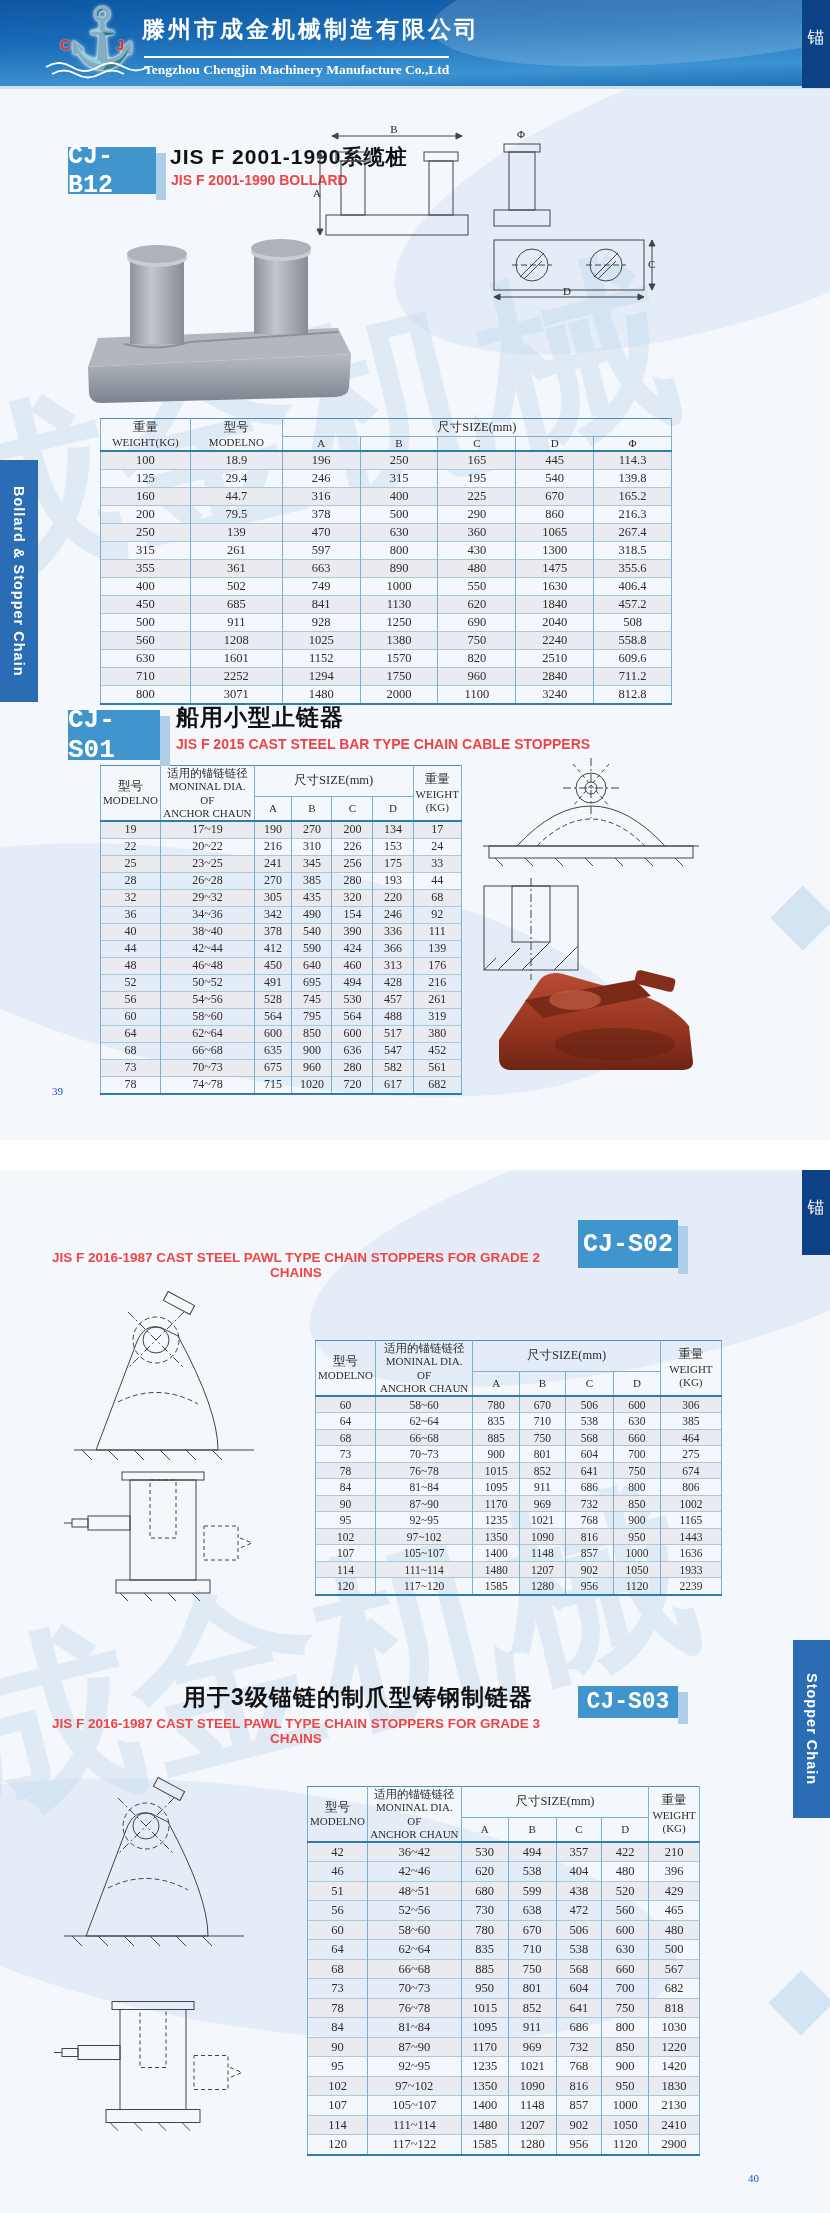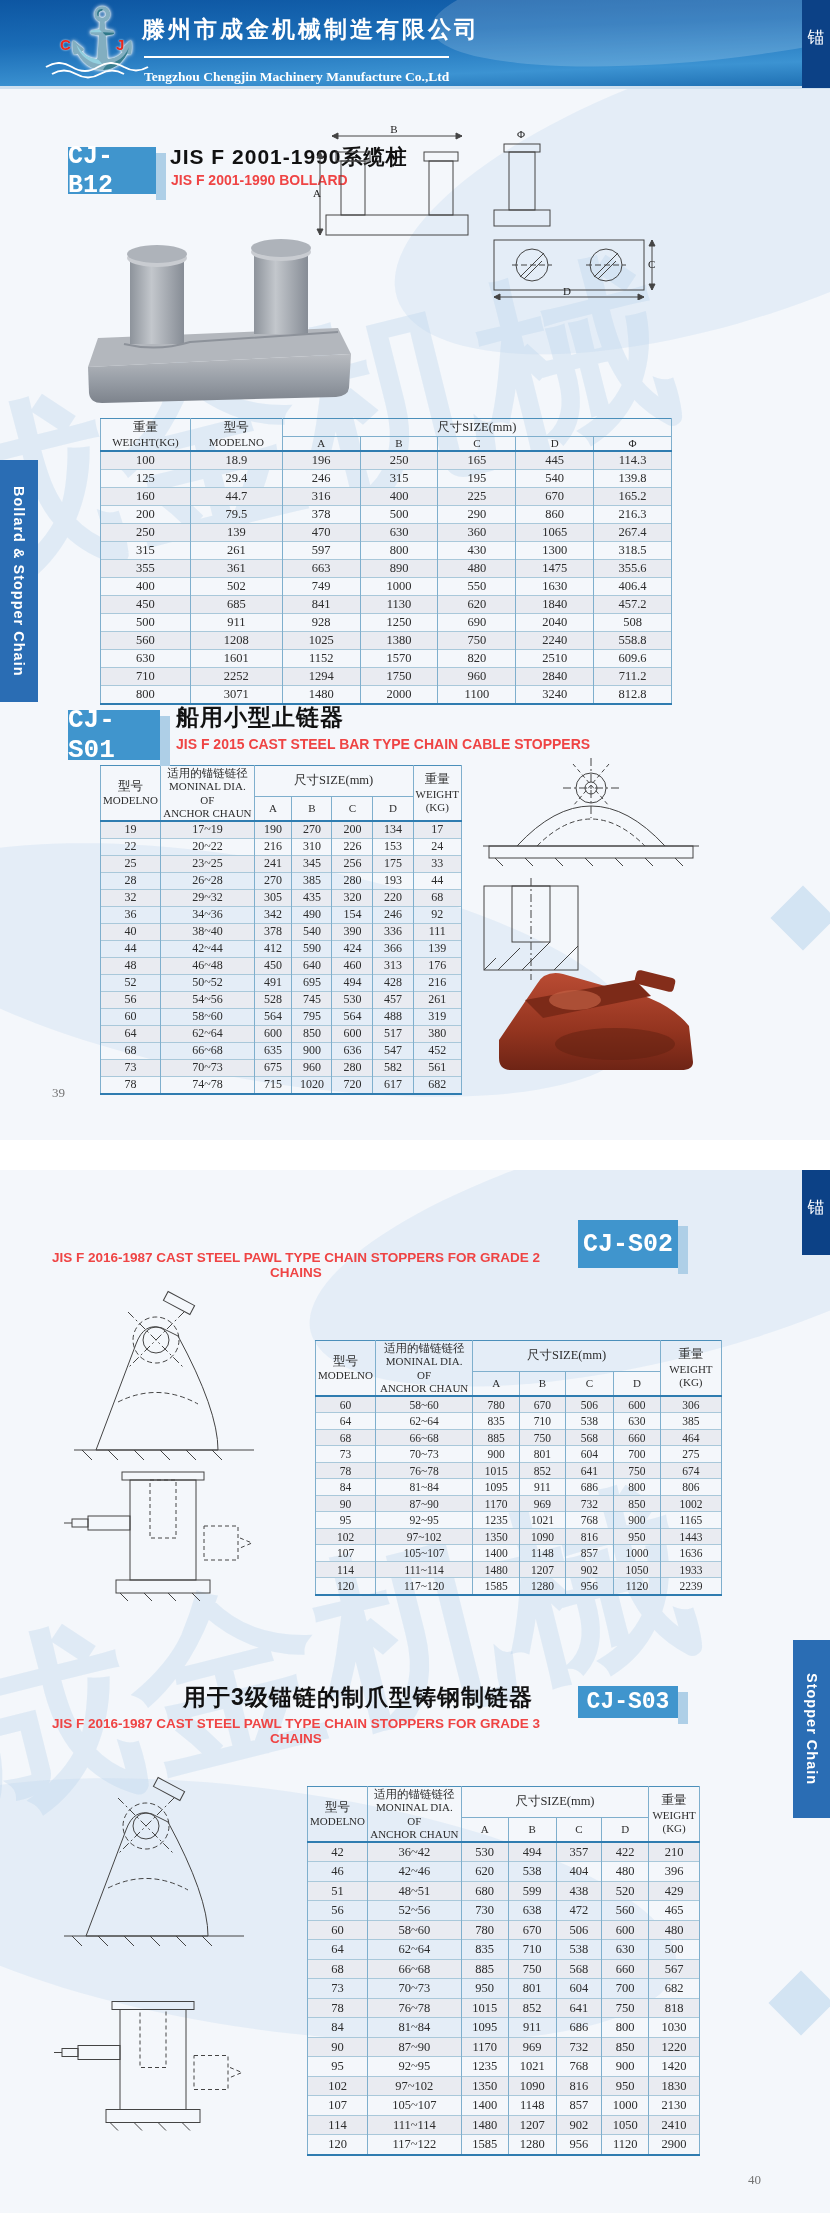--- a/index.html
+++ b/index.html
@@ -17,21 +17,21 @@
   .hdr-underline{position:absolute;left:0;top:86px;width:830px;height:3px;background:#cfe0ef;}
   .logo{position:absolute;left:58px;top:6px;width:80px;height:78px;}
   .logo .anchor{position:absolute;left:8px;top:-2px;font-size:58px;color:#10121d;
                 text-shadow:0 0 2px #ffffff,0 0 4px #ffffff;}
   .logo .lc,.logo .lj{position:absolute;top:30px;font-size:15px;font-weight:bold;color:#e8281e;
                       text-shadow:0 0 2px #fff;}
   .logo .lc{left:2px;} .logo .lj{left:58px;}
   .logo svg{position:absolute;left:-14px;top:56px;}
   .co-cn{position:absolute;left:142px;top:14px;font-size:23px;font-weight:bold;color:#ffffff;letter-spacing:3px;}
   .co-en{position:absolute;left:144px;top:56px;font-size:13.5px;font-weight:bold;color:#ffffff;
-         border-top:2px solid #ffffff;padding-top:11px;font-family:"Liberation Serif",serif;}
+         border-top:2px solid #ffffff;padding-top:4px;font-family:"Liberation Serif",serif;}
 
   
   .ribbon{position:absolute;width:28px;background:#0c4186;color:#fff;display:flex;
           align-items:flex-start;justify-content:center;font-size:17px;padding-top:26px;box-sizing:border-box;}
   .sidebar{position:absolute;background:#2a6db4;color:#ffffff;display:flex;align-items:center;justify-content:center;}
   .sidebar span{writing-mode:vertical-rl;font-size:14.5px;font-weight:bold;letter-spacing:1px;white-space:nowrap;}
 
   
   .badge{position:absolute;background:#4095cd;color:#ffffff;display:flex;align-items:center;justify-content:center;
          font-family:"Liberation Mono",monospace;font-weight:bold;z-index:3;}
@@ -54,21 +54,21 @@
   .hen{font-size:11px;line-height:1.2;}
   .sizeh{font-size:12.5px;margin-left:37px;}
   .t1 td{height:17px;font-size:12.5px;}
   .t2 td{height:16px;font-size:12px;}
   .t3 td{height:15.5px;font-size:11.5px;}
   .t4 td{height:18.5px;font-size:12.5px;}
 
   
   .draw{position:absolute;z-index:1;}
   .draw svg text{font-family:"Liberation Serif",serif;font-size:11px;fill:#222;}
-  .pagenum{position:absolute;font-size:13px;color:#737373;font-family:"Liberation Serif",serif;}
+  .pagenum{position:absolute;font-size:11px;color:#1d4ed8;font-family:"Liberation Serif",serif;}
 
   
   .wm-text{position:absolute;font-size:190px;font-weight:bold;color:rgba(176,205,233,0.30);
            transform:rotate(-14deg);white-space:nowrap;z-index:0;pointer-events:none;}
   .wm-ribbon{position:absolute;background:rgba(186,212,238,0.28);border-radius:50%;z-index:0;pointer-events:none;}
   .wm-chev{position:absolute;width:46px;height:46px;background:rgba(170,203,233,0.45);
            transform:rotate(45deg);z-index:0;pointer-events:none;}
 </style>
 </head>
 <body>

